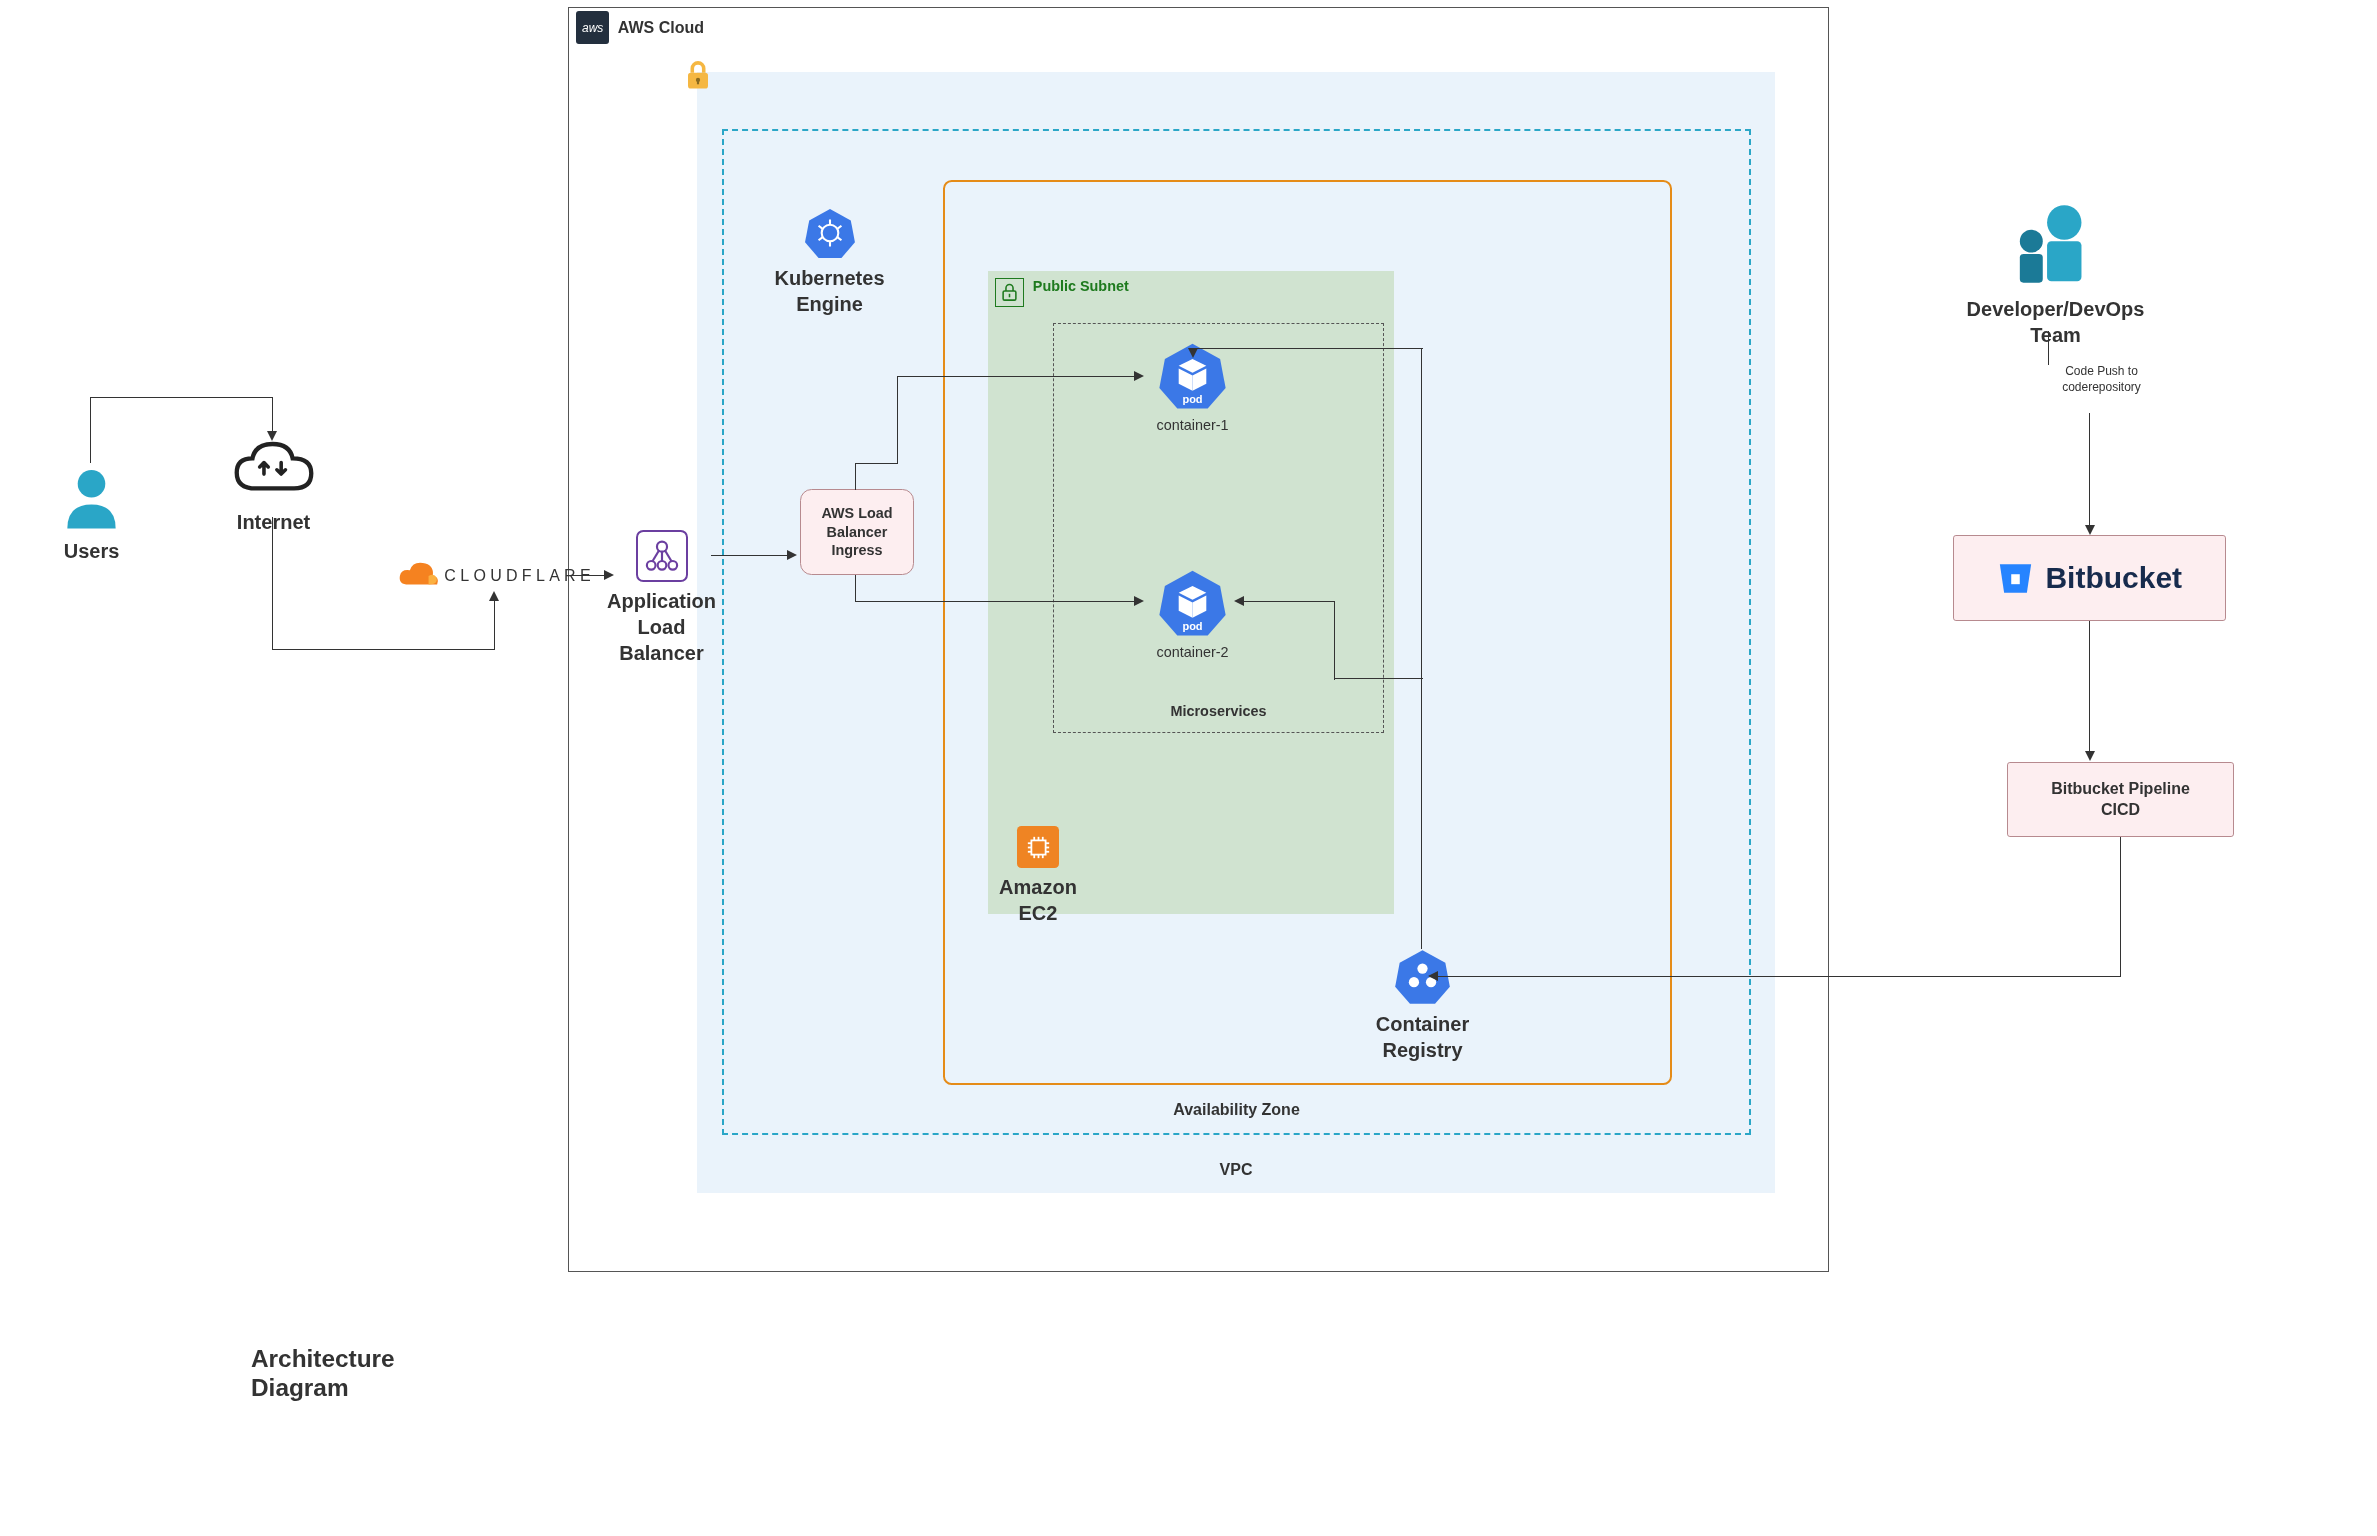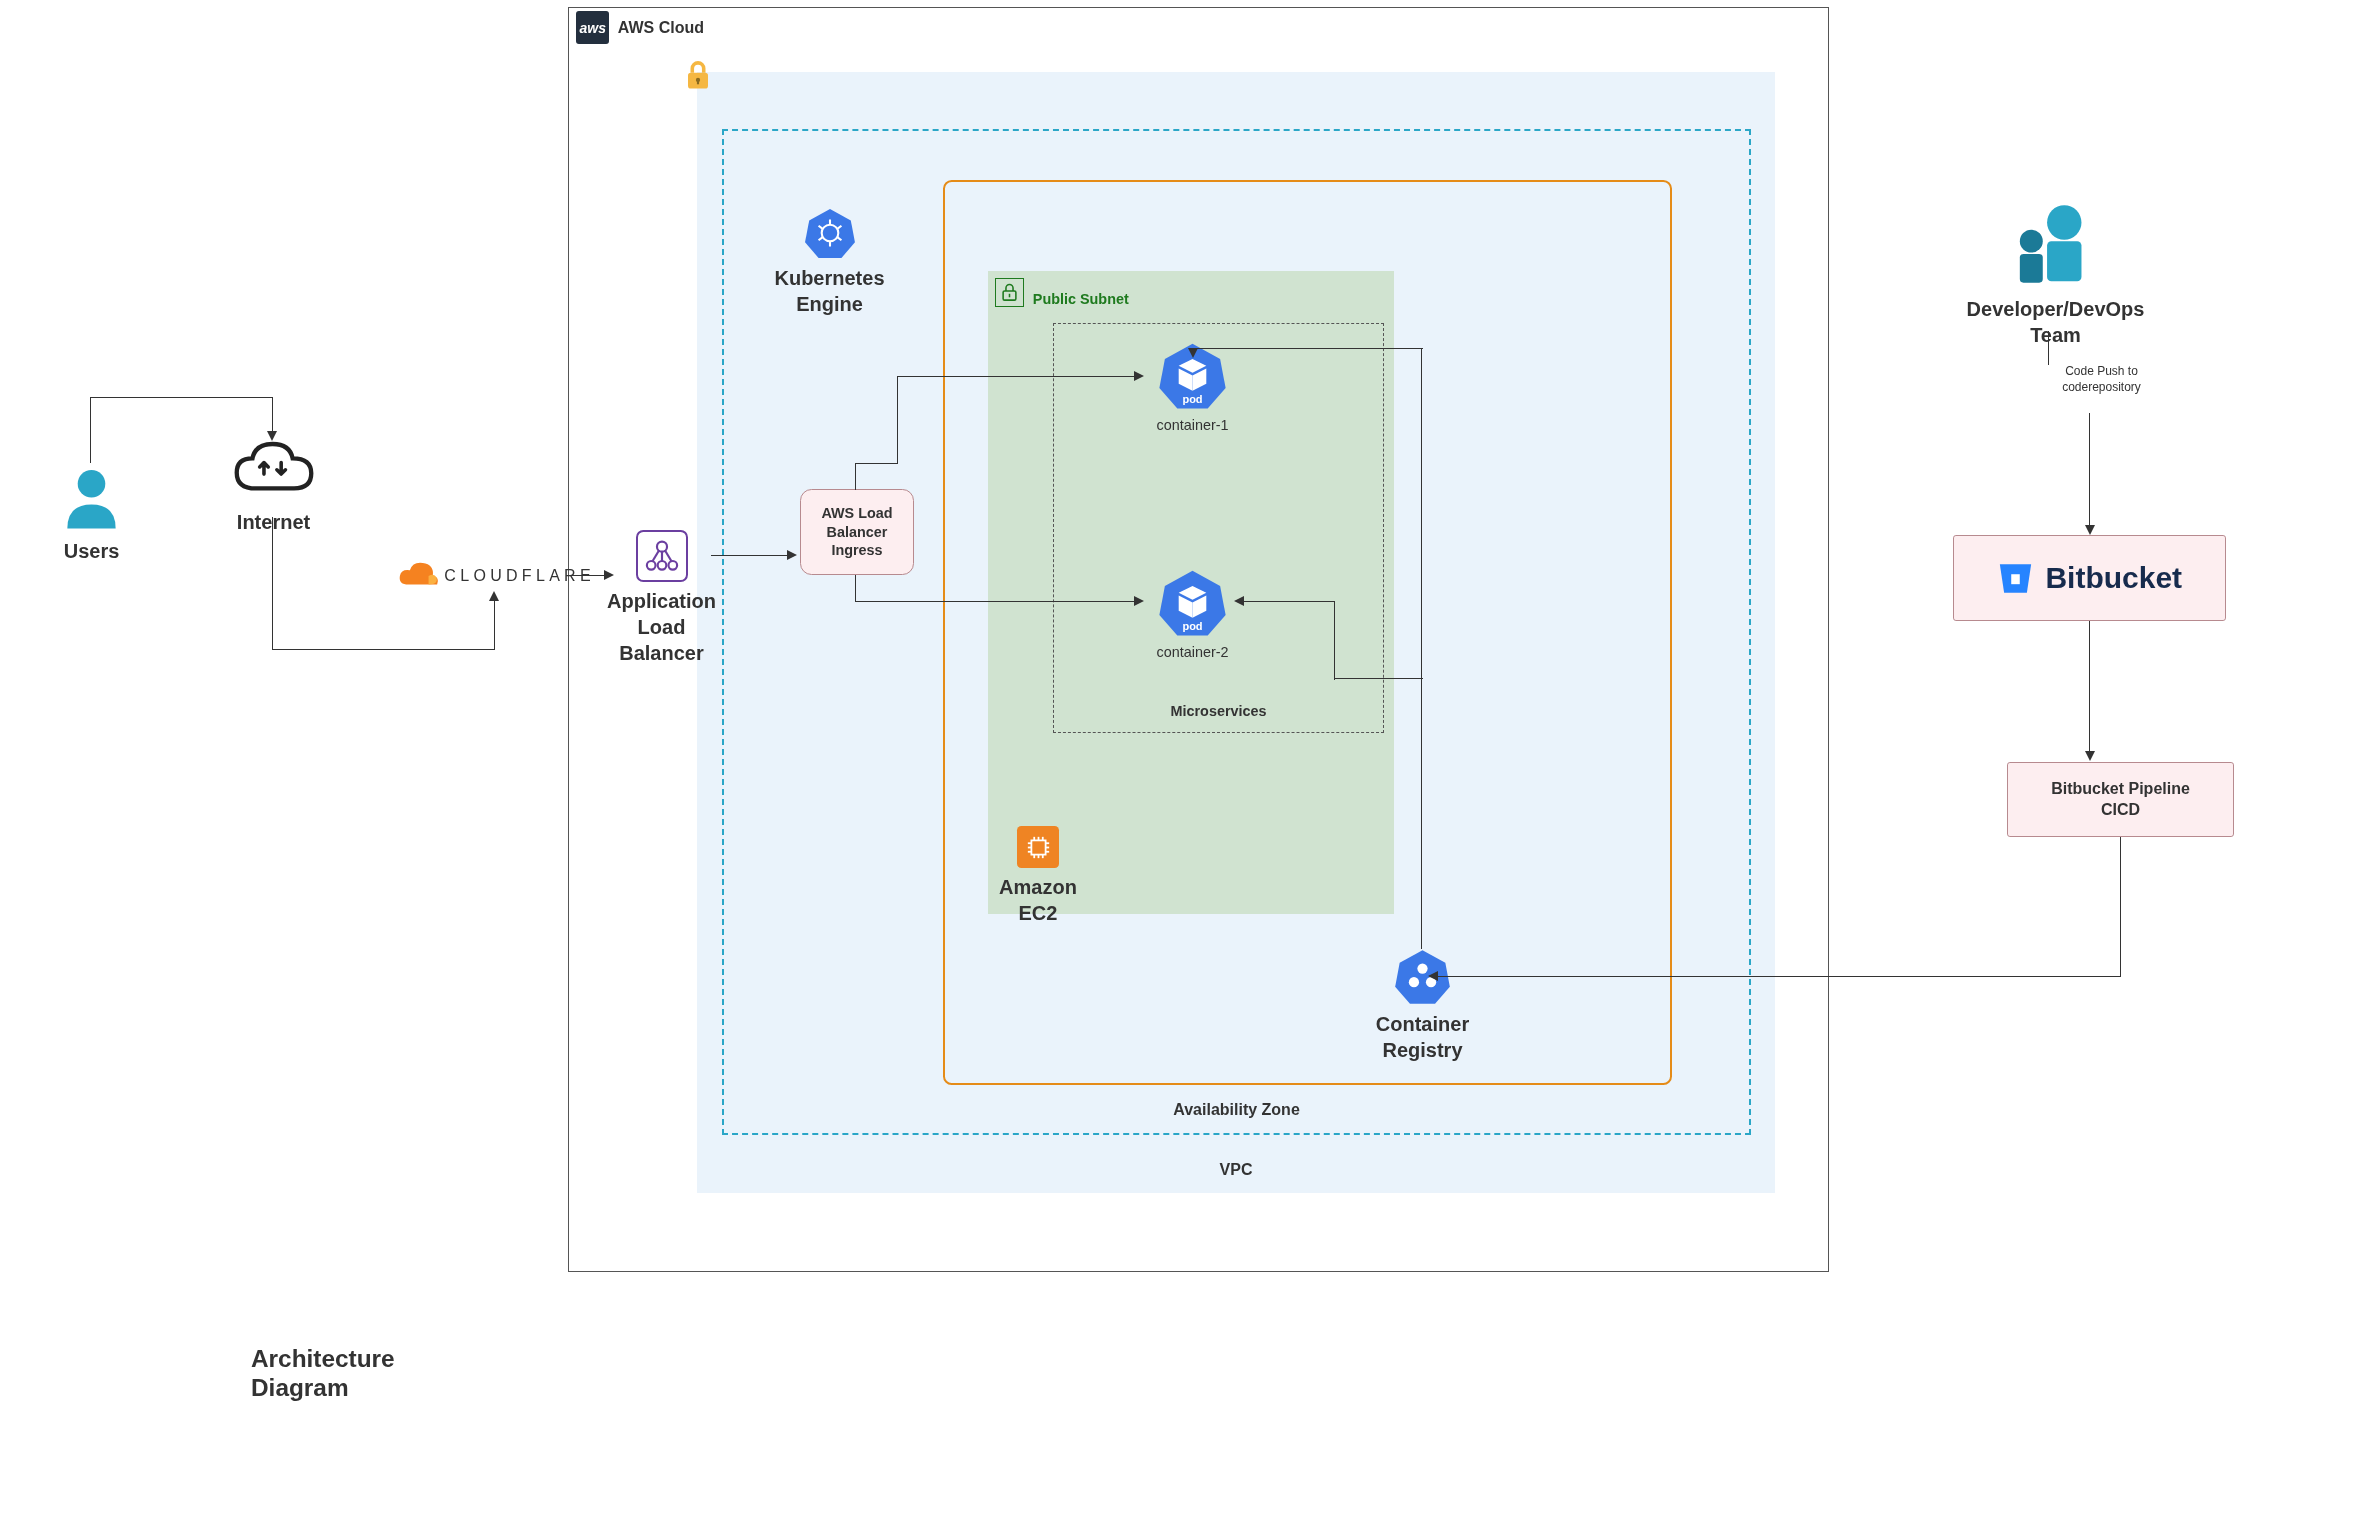--- a/index.html
+++ b/index.html
@@ -41,23 +41,23 @@
     left: 0; top: 0;
     display: flex;
     align-items: center;
     gap: 8.6px;
     padding: 2.9px 7.2px;
   }
   .aws-badge {
     width: 33px; height: 33px;
     background: #232f3e;
     color: #fff;
-    font-size: 14px;
+    font-size: 12px;
     display: flex; align-items: center; justify-content: center;
-    font-weight: 700;
+    font-weight: 400;
     border-radius: 2.9px;
     font-style: italic;
   }
   .aws-cloud-title { font-size: 16px; font-weight: 600; }
 
   
   .vpc {
     position: absolute;
     left: 697px;
     top: 72px;
@@ -115,21 +115,21 @@
     position: absolute;
     left: 988px;
     top: 271px;
     width: 406px;
     height: 643px;
     background: #d0e3d0;
   }
   .subnet-badge {
     position: absolute;
     left: 7.2px; top: 7.2px;
-    display: flex; align-items: flex-end; gap: 8.6px;
+    display: flex; align-items: flex-start; gap: 8.6px;
   }
   .subnet-icon {
     width: 29px; height: 29px;
     border: 1.4px solid #1e7a1e;
     display: flex; align-items: center; justify-content: center;
   }
   .subnet-title { color: #1e7a1e; font-weight: 600; font-size: 14.4px; }
 
   
   .microservices {

